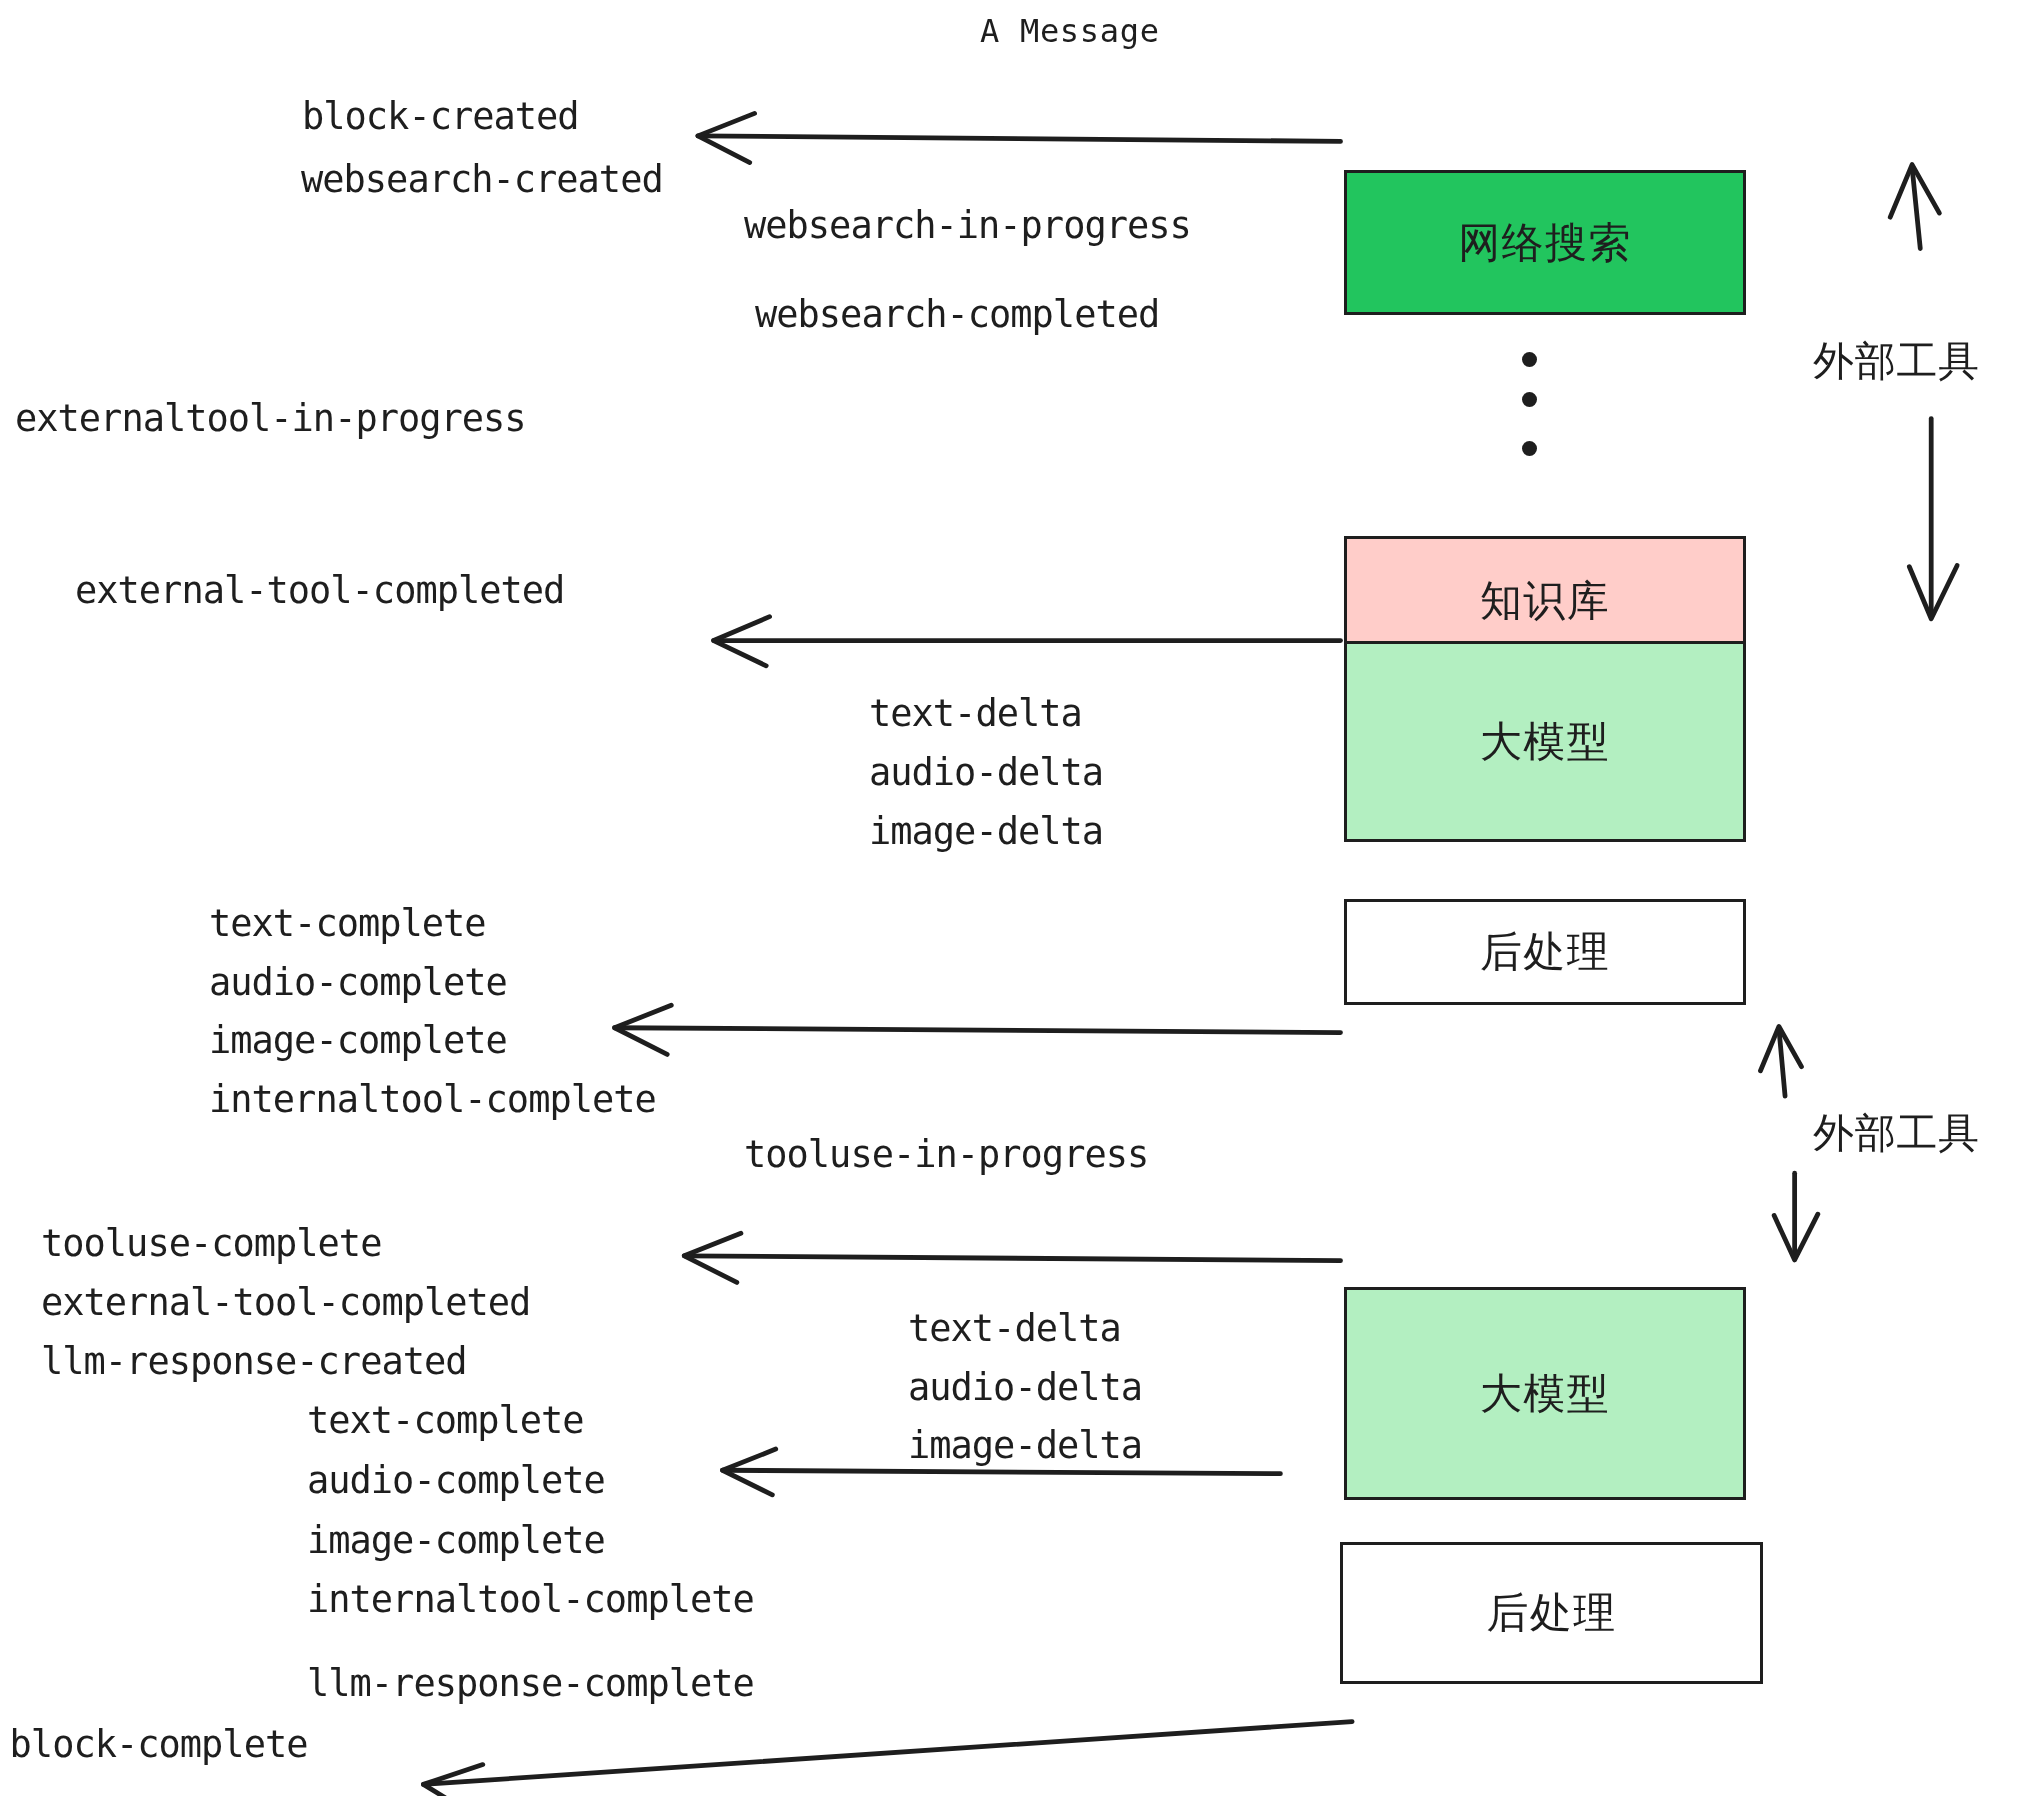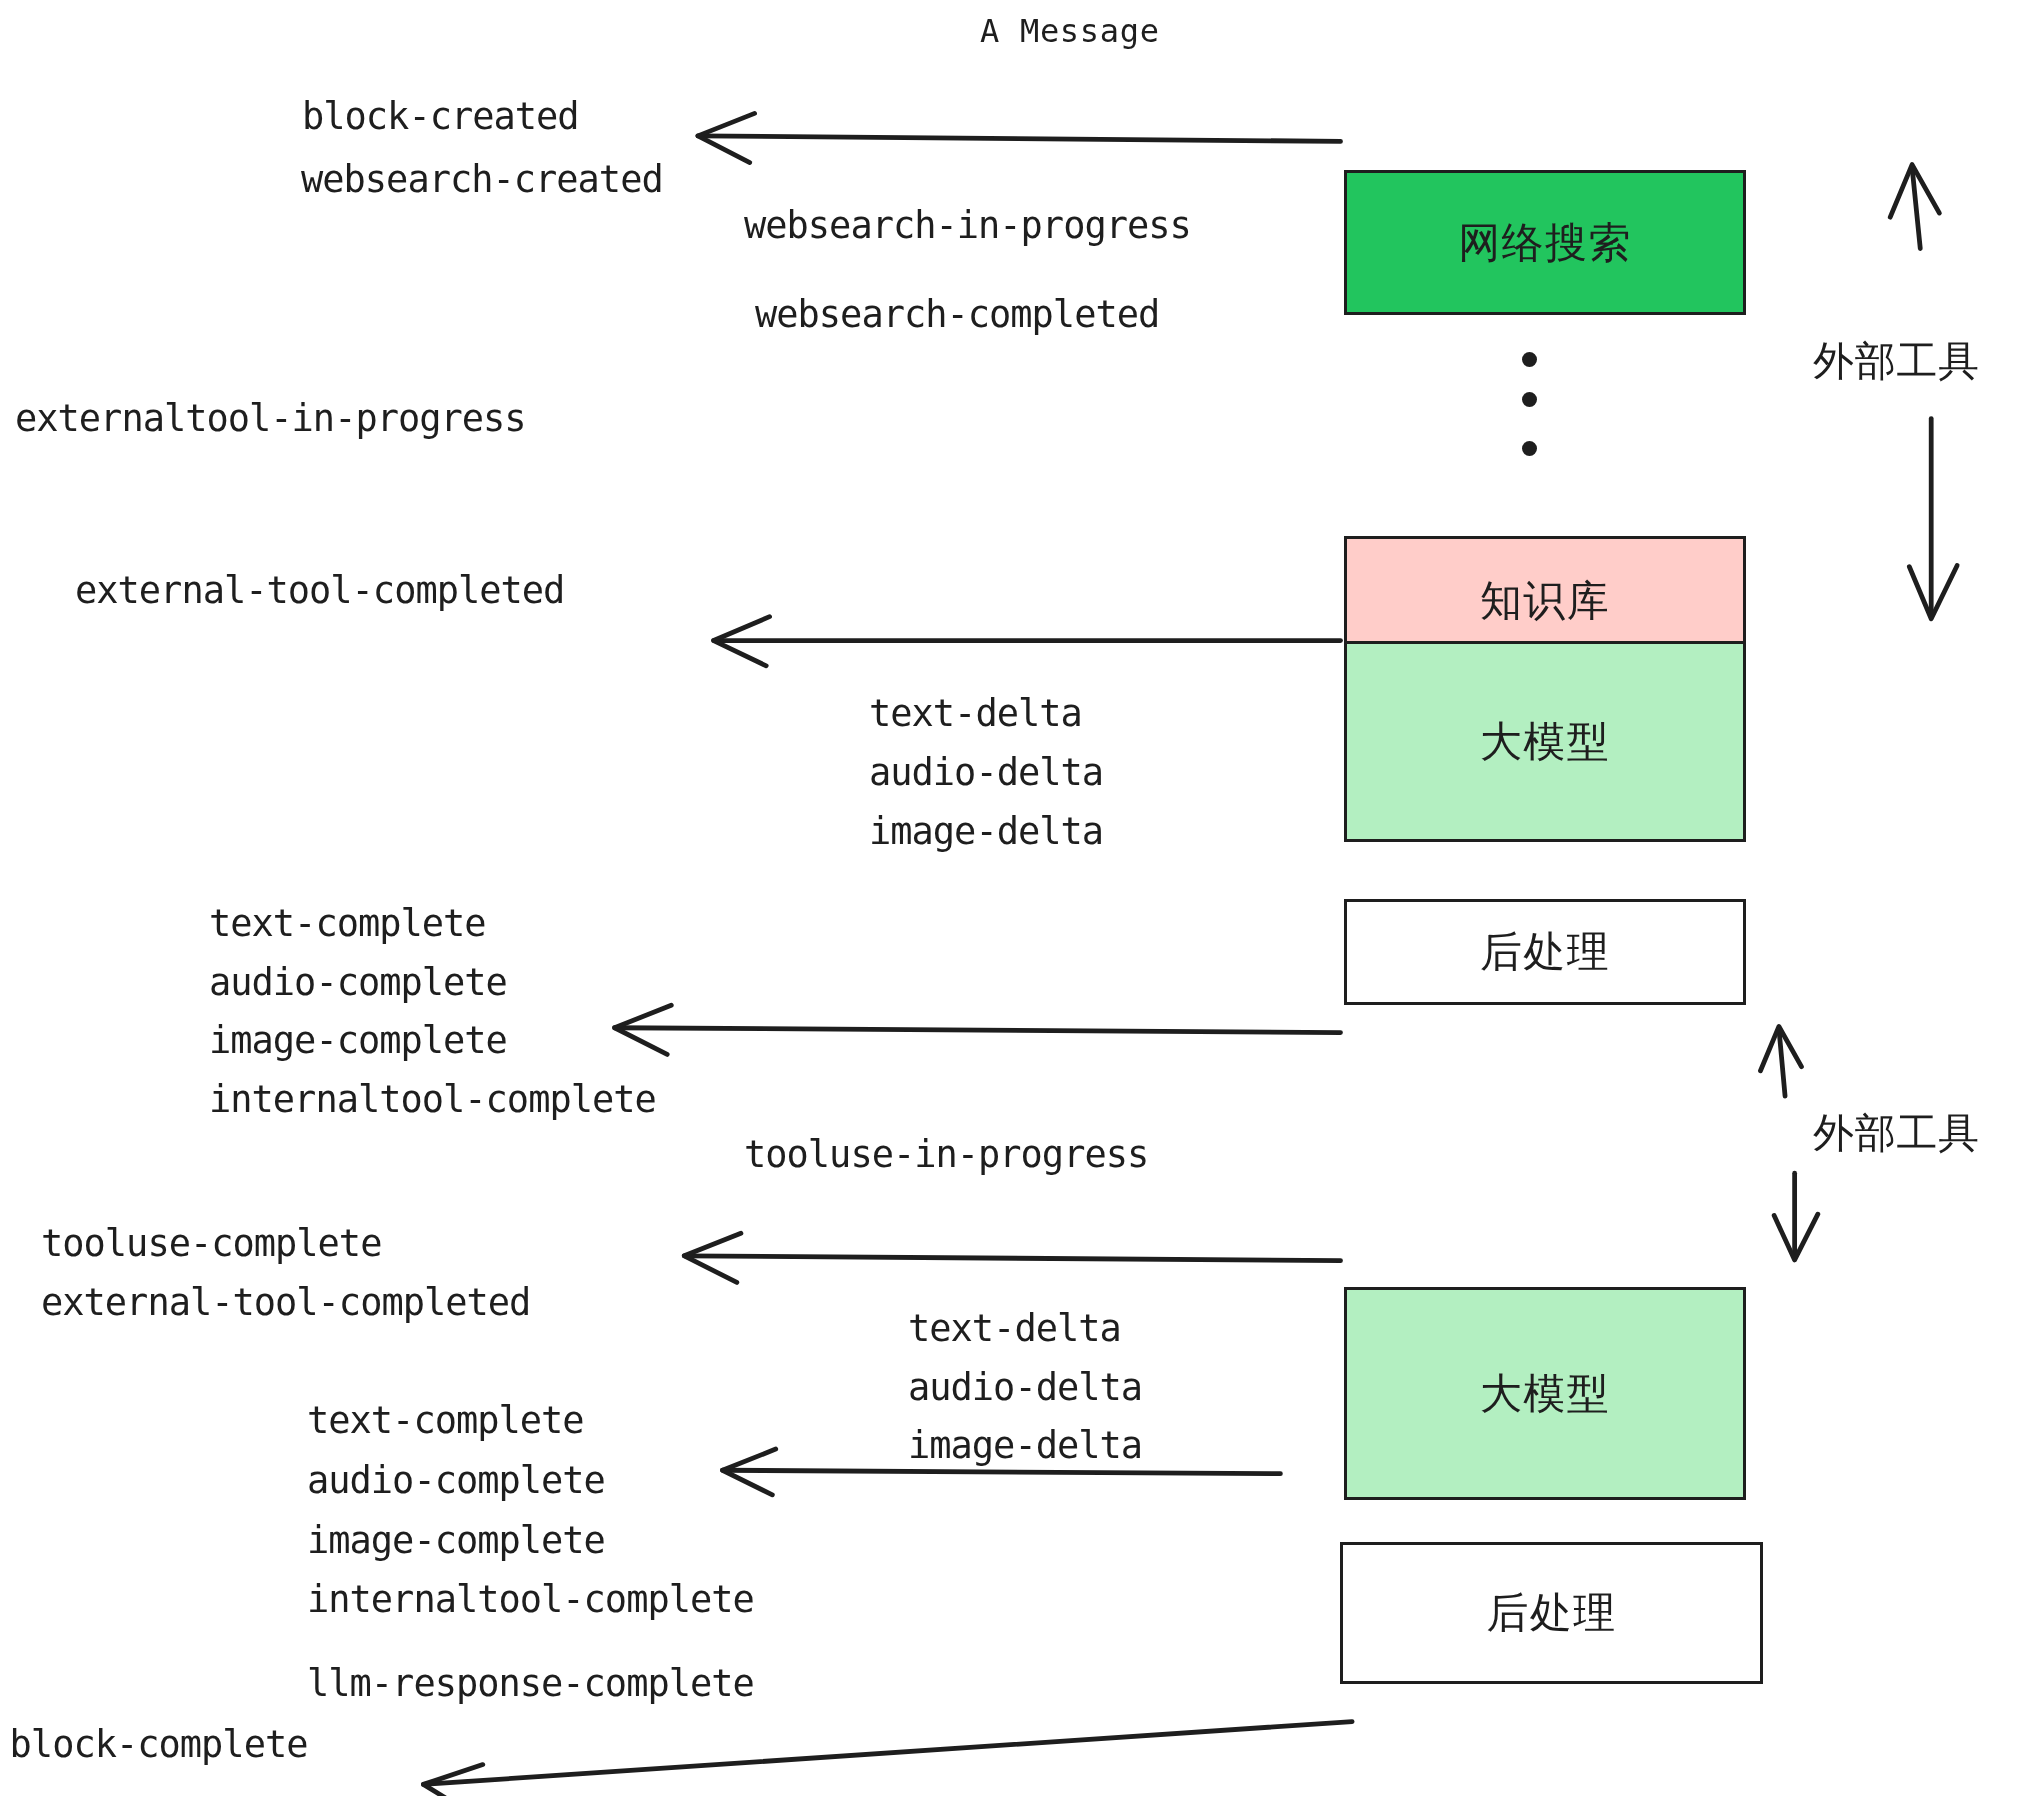--- a/index.html
+++ b/index.html
@@ -103,20 +103,21 @@
   <div class="evt" style="left:869px; top:813px;">image-delta</div>
 
   <div class="evt" style="left:209px; top:905px;">text-complete</div>
   <div class="evt" style="left:209px; top:964px;">audio-complete</div>
   <div class="evt" style="left:209px; top:1022px;">image-complete</div>
   <div class="evt" style="left:209px; top:1081px;">internaltool-complete</div>
   <div class="evt" style="left:744px; top:1136px;">tooluse-in-progress</div>
 
   <div class="evt" style="left:41px; top:1225px;">tooluse-complete</div>
   <div class="evt" style="left:41px; top:1284px;">external-tool-completed</div>
+  <div class="evt" style="left:41px; top:1343px;">llm-response-created</div>
 
   <div class="evt" style="left:908px; top:1310px;">text-delta</div>
   <div class="evt" style="left:908px; top:1369px;">audio-delta</div>
   <div class="evt" style="left:908px; top:1427px;">image-delta</div>
 
   <div class="evt" style="left:307px; top:1402px;">text-complete</div>
   <div class="evt" style="left:307px; top:1462px;">audio-complete</div>
   <div class="evt" style="left:307px; top:1522px;">image-complete</div>
   <div class="evt" style="left:307px; top:1581px;">internaltool-complete</div>
   <div class="evt" style="left:307px; top:1665px;">llm-response-complete</div>

